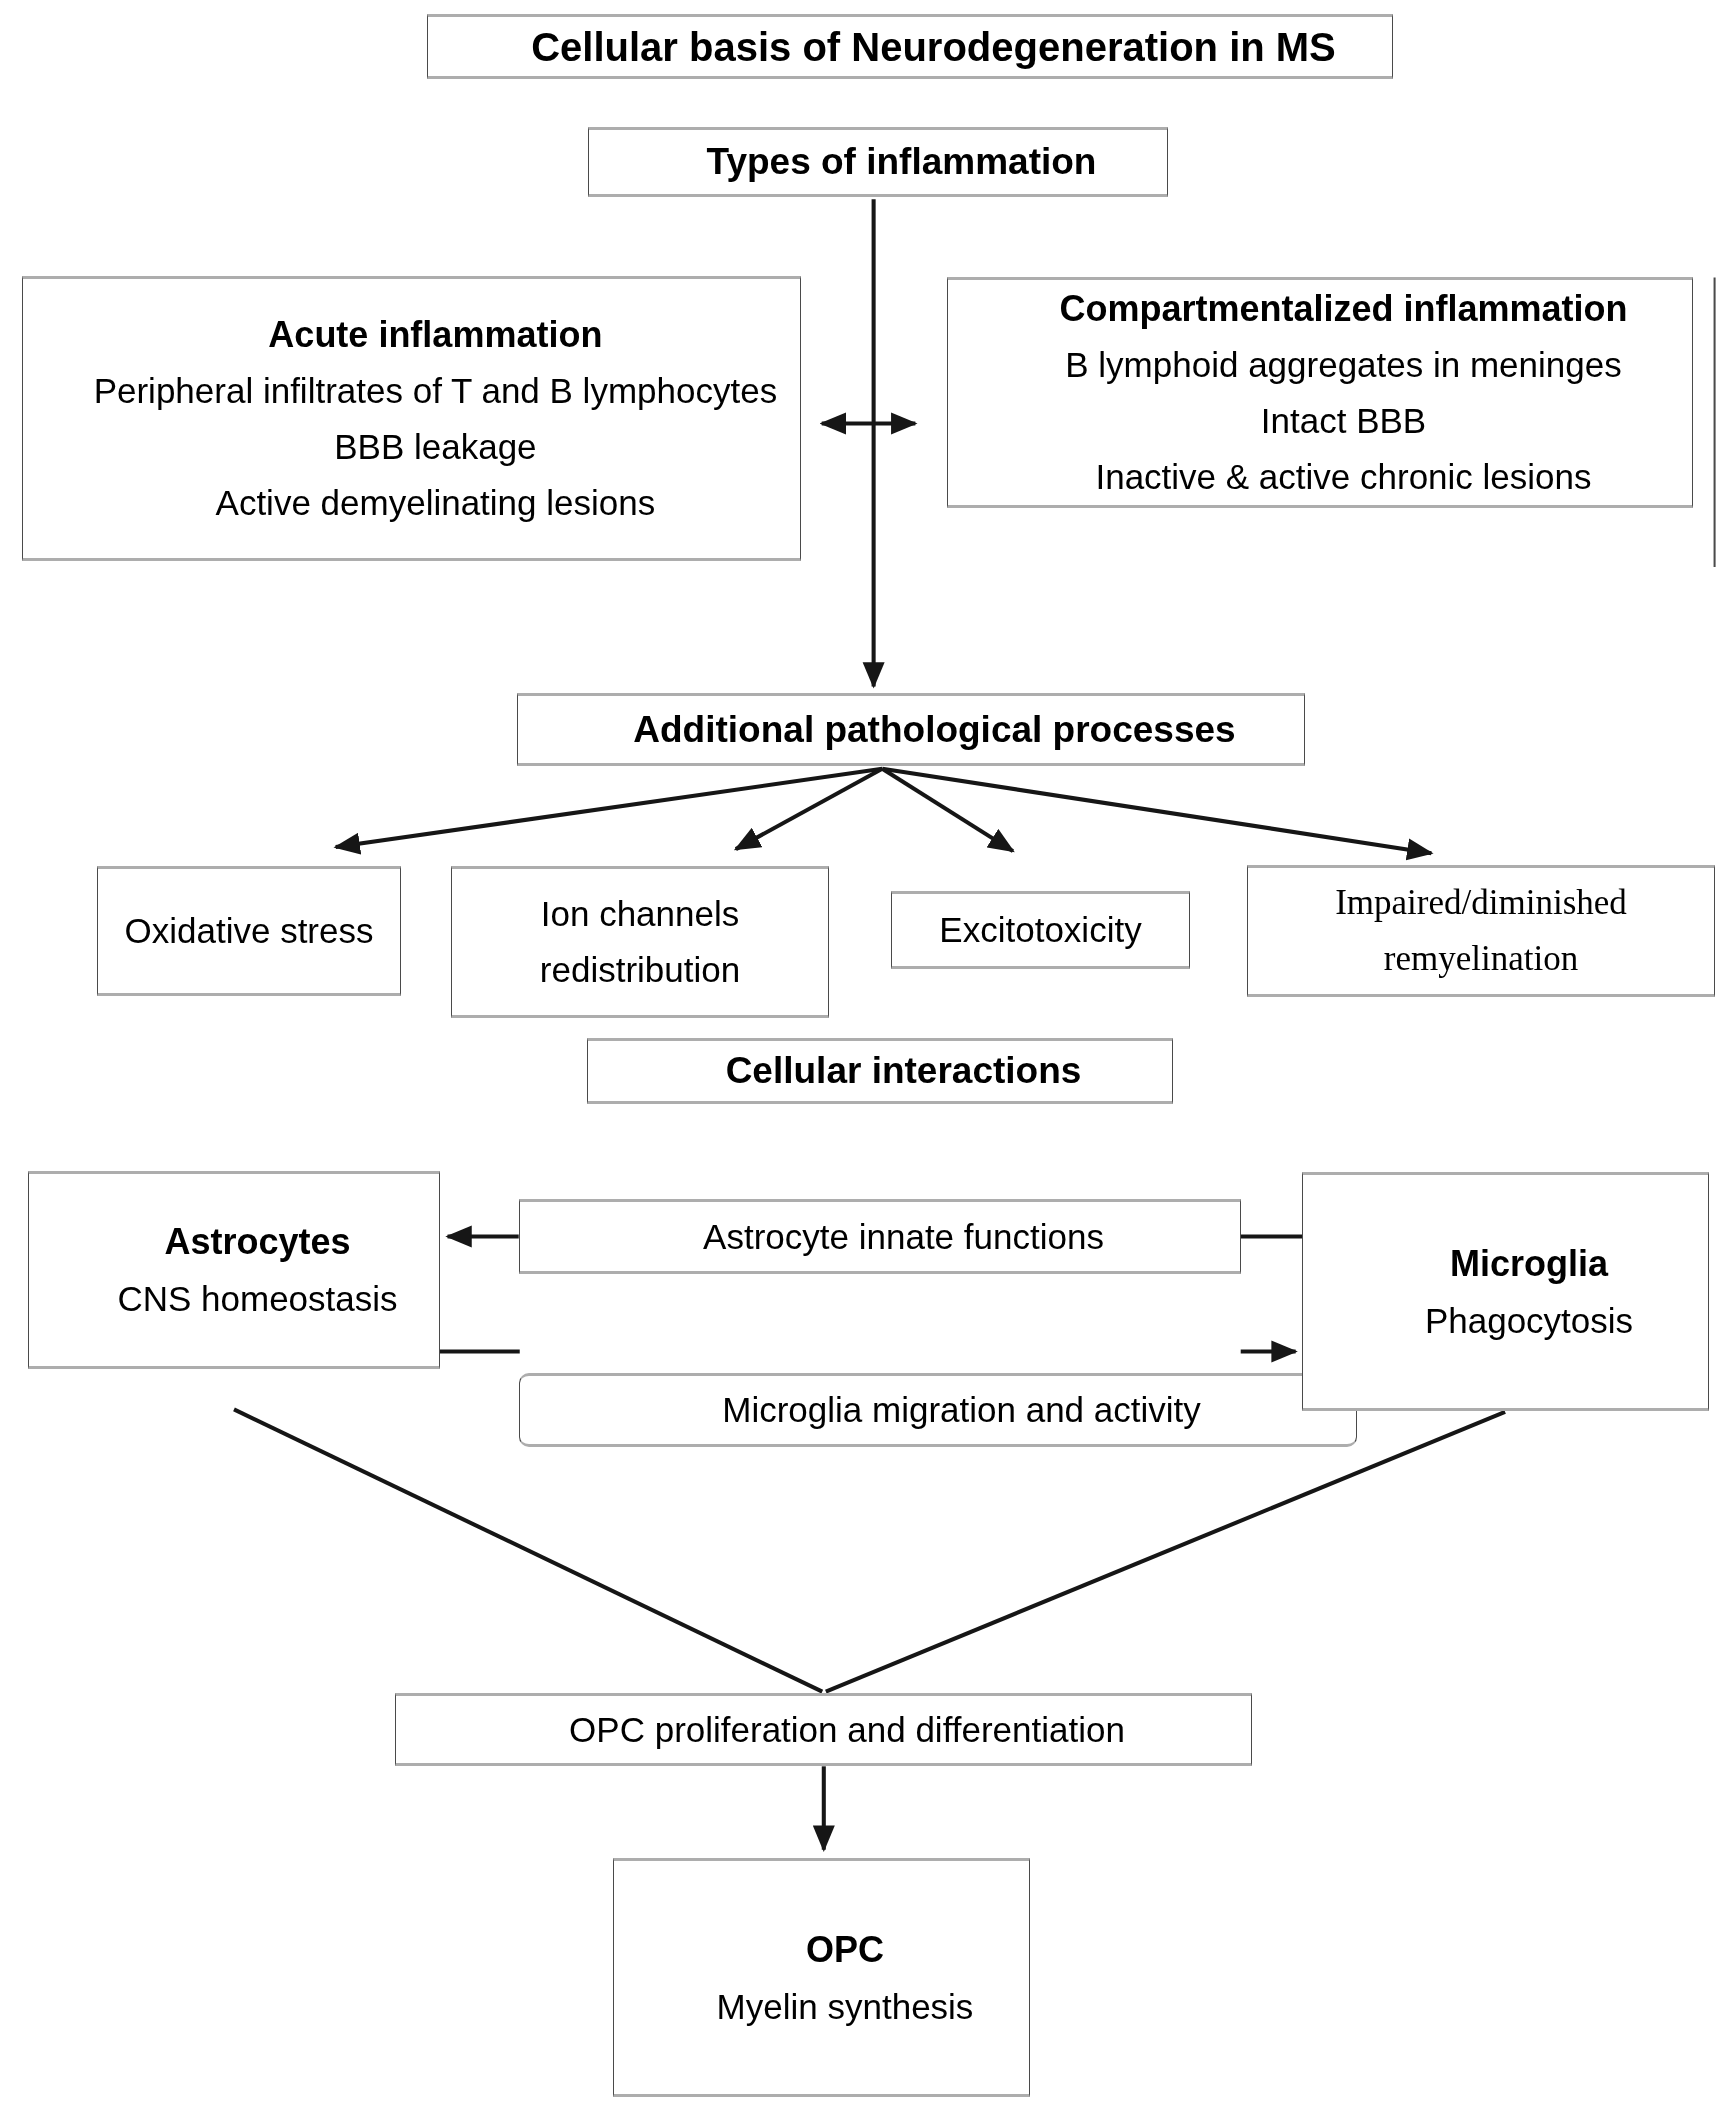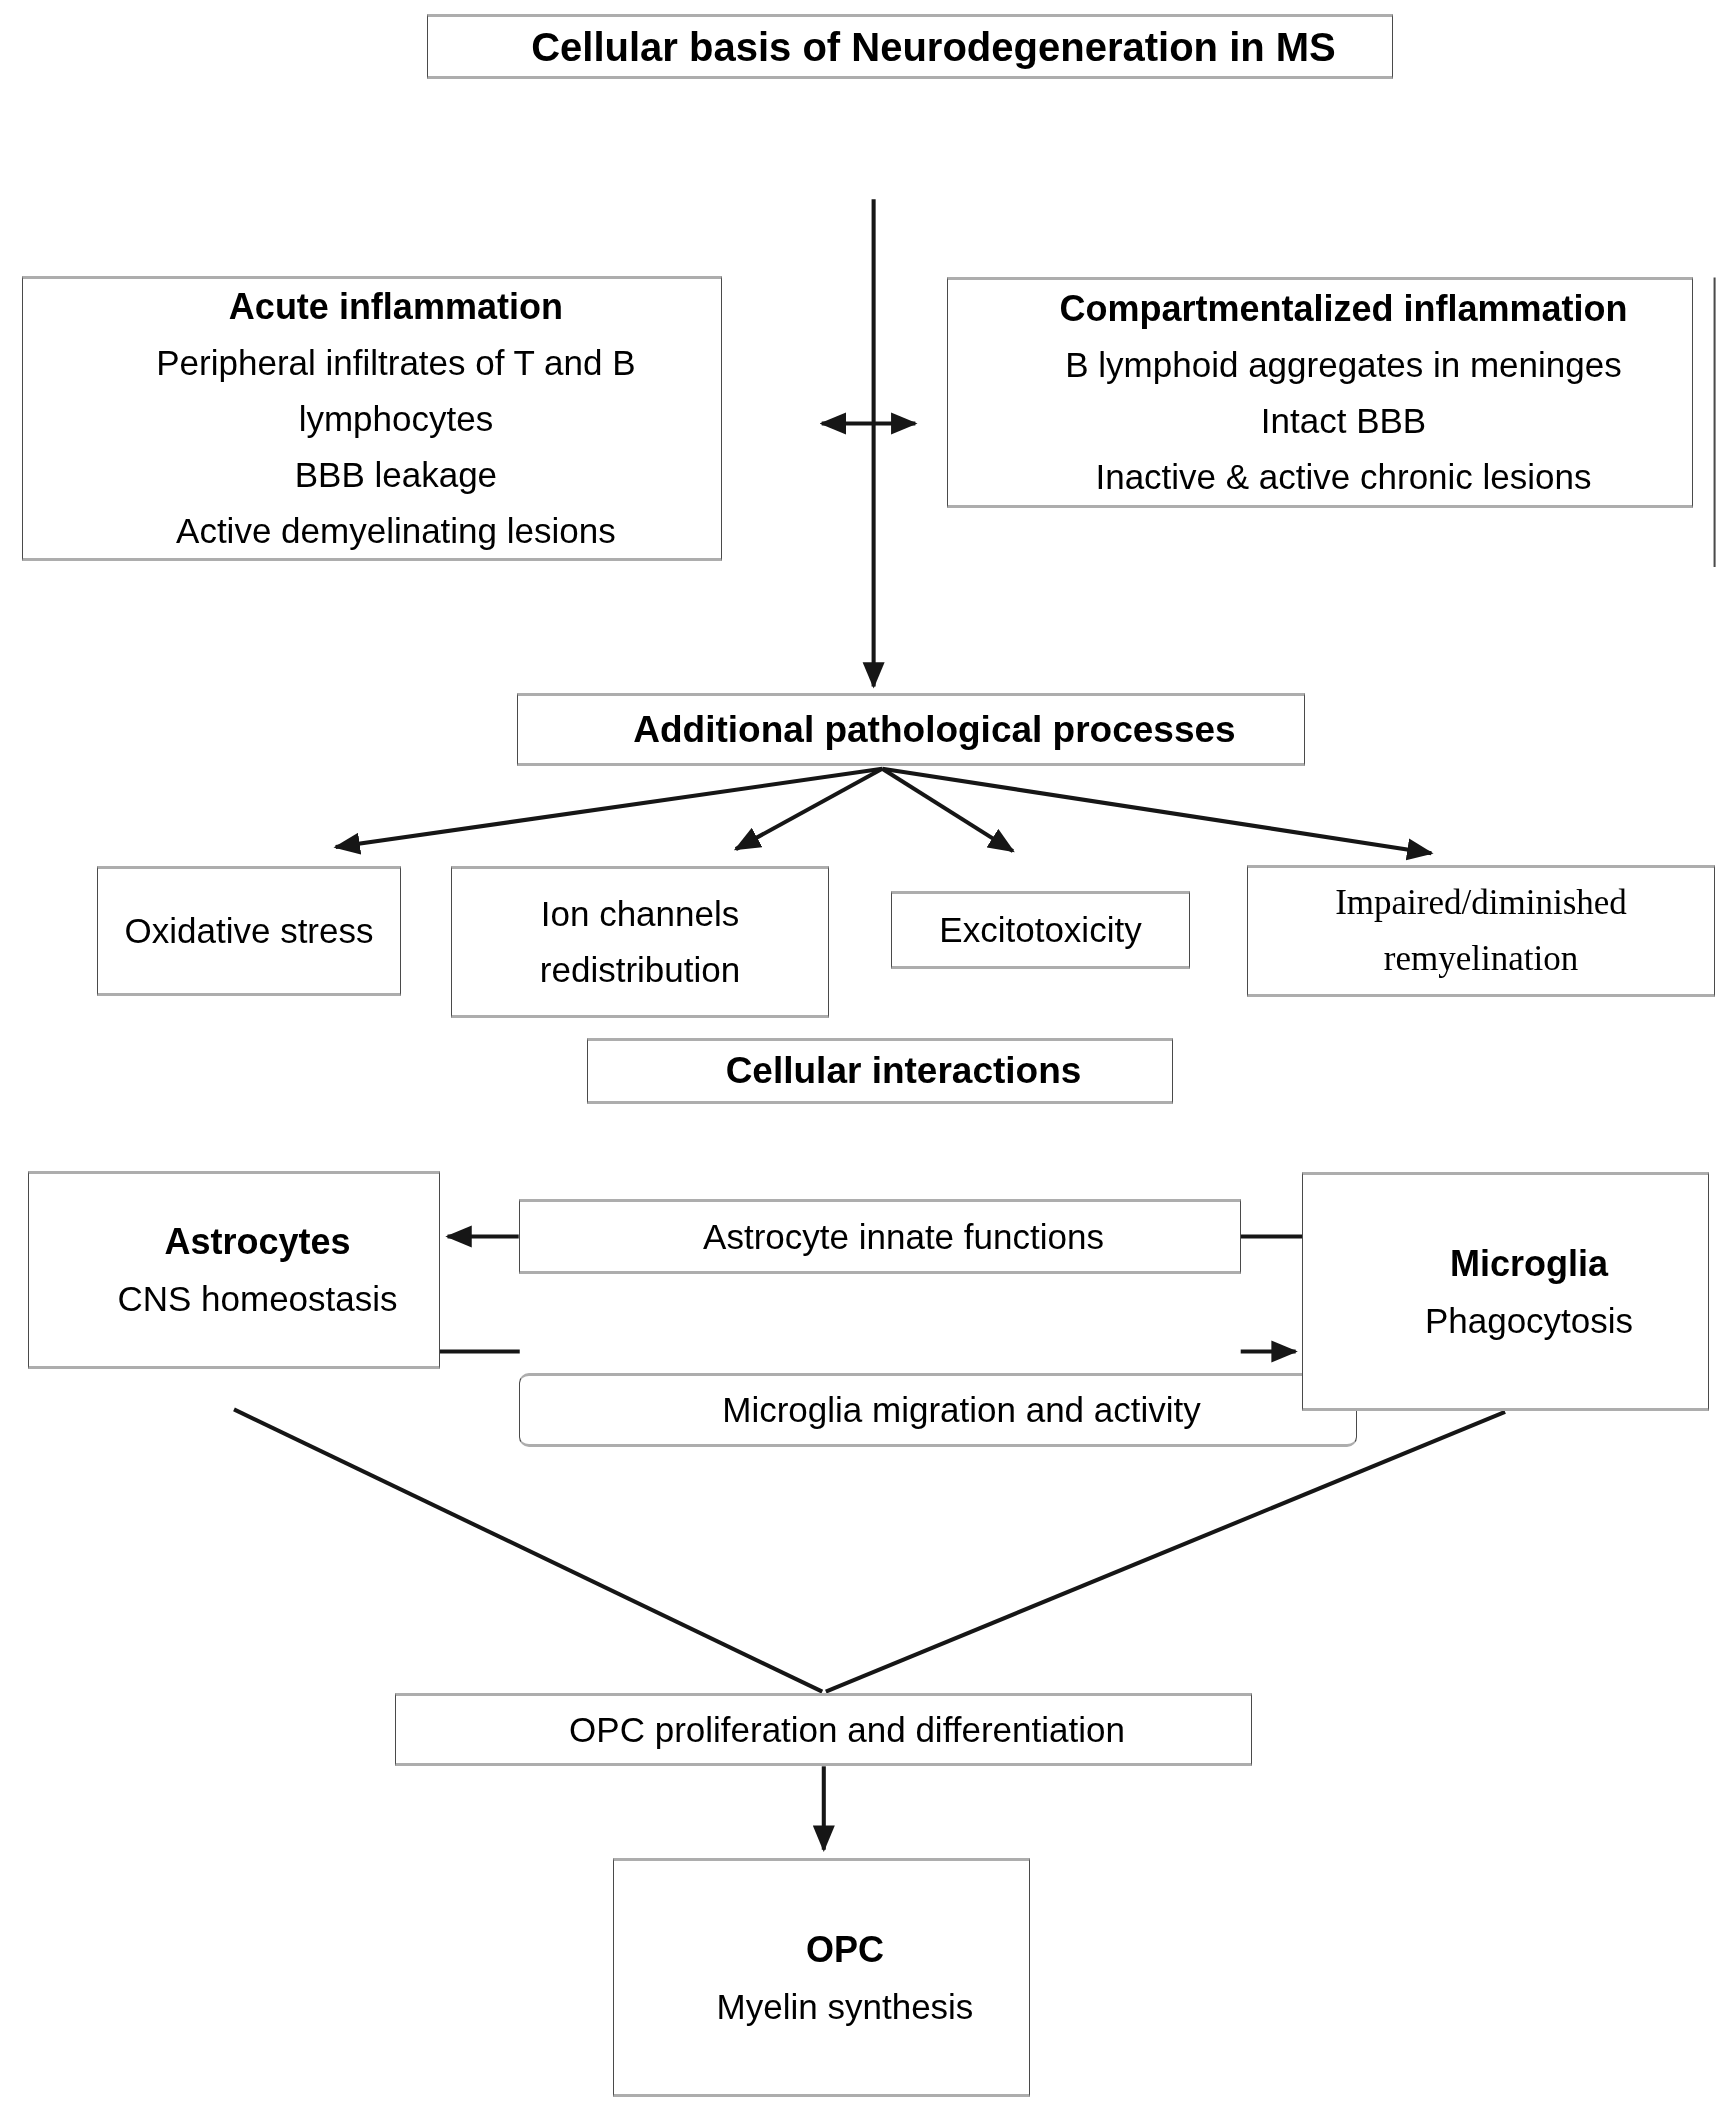--- a/index.html
+++ b/index.html
@@ -53,22 +53,25 @@
     <line class="connector" x1="460" y1="2772" x2="1617" y2="3327"></line>
     <line class="connector" x1="2960" y1="2777" x2="1624" y2="3327"></line>
     <line class="connector" x1="1620" y1="3474" x2="1620" y2="3638" marker-end="url(#ah)"></line>
     <line class="edge-line" x1="3372" y1="546" x2="3372" y2="1115"></line>
   </svg>
 
   <div class="box ttl" style="left:427px;top:14.2px;width:966px;height:65px;">
     <span>Cellular basis of Neurodegeneration in MS</span>
   </div>
 
+  <div class="box hdr" style="left:588px;top:127px;width:580px;height:70px;">
+    <span>Types of inflammation</span>
+  </div>
 
-  <div class="box" style="left:22.4px;top:276px;width:700px;height:285px;">
+  <div class="box" style="left:22.4px;top:276px;width:779px;height:285px;">
     <div class="b-title">Acute inflammation</div>
     <div class="line">Peripheral infiltrates of T and B lymphocytes</div>
     <div class="line">BBB leakage</div>
     <div class="line">Active demyelinating lesions</div>
   </div>
 
   <div class="box" style="left:947px;top:277px;width:746px;height:231px;">
     <div class="b-title">Compartmentalized inflammation</div>
     <div class="line">B lymphoid aggregates in meninges</div>
     <div class="line">Intact BBB</div>

